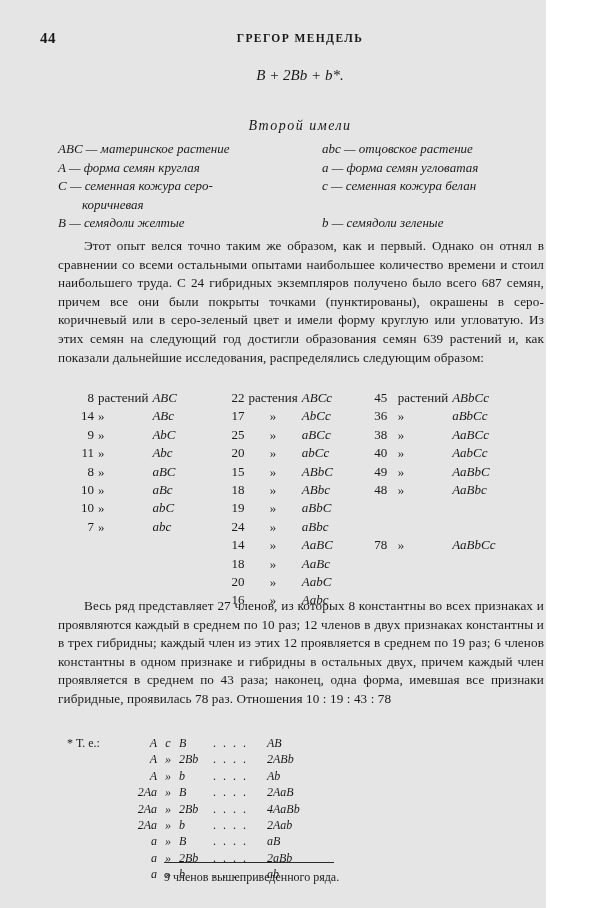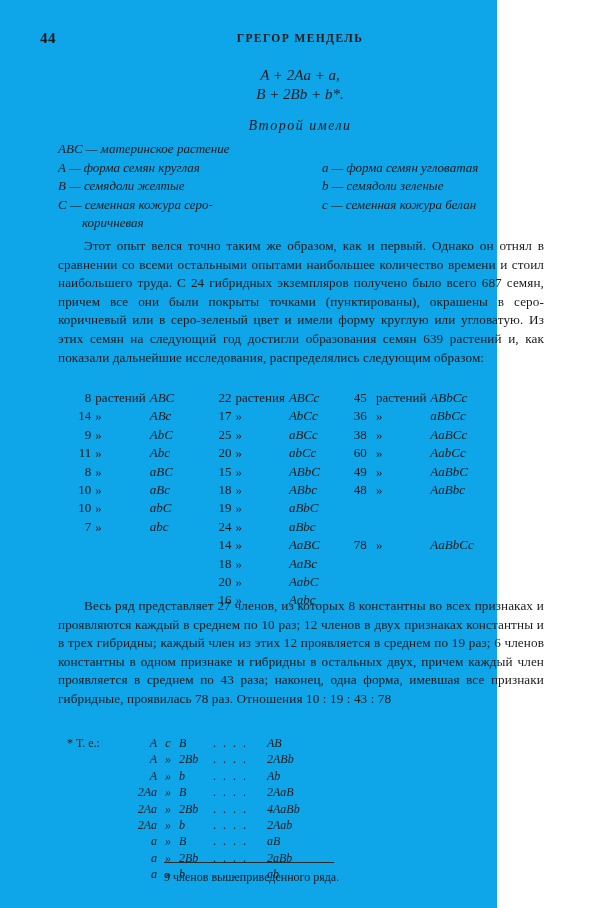--- a/index.html
+++ b/index.html
@@ -11,23 +11,23 @@
     width: 600px;
     height: 908px;
     position: relative;
     font-family: "Liberation Serif", serif;
     color: #1a1a1a;
     overflow: hidden;
   }
   .page {
     position: absolute;
     left: 0; top: 0;
-    width: 497px;
+    width: 546px;
     height: 908px;
-    background: #0ea5e9;
+    background: #e5e5e5;
   }
   
   .header {
     position: absolute;
     left: 40px;
     top: 30px;
     width: 520px;
     height: 20px;
   }
   .folio {
@@ -117,21 +117,21 @@
   .counts td {
     padding: 0 2px;
     white-space: nowrap;
     font-size: 13px;
     line-height: 18.4px;
   }
   .c-num  { text-align: right; width: 26px; }
   .c-word { text-align: left;  padding-left: 6px; padding-right: 4px; }
   .c-gen  { font-style: italic; text-align: left; width: 62px; padding-left: 10px; }
   .c-num2 { text-align: right; width: 26px; padding-left: 14px; }
-  .c-word2{ text-align: left; padding-left: 6px; padding-right: 4px; }
+  .c-word2{ text-align: center; padding-left: 6px; padding-right: 4px; }
   .c-gen2 { font-style: italic; text-align: left; width: 62px; padding-left: 10px; }
   .c-num3 { text-align: center; width: 26px; padding-left: 10px; }
   .c-word3{ text-align: left; padding-left: 6px; padding-right: 4px; }
   .c-gen3 { font-style: italic; text-align: left; width: 70px; padding-left: 10px; }
   
   .footnote {
     position: absolute;
     left: 66px;
     top: 735px;
     font-size: 12px;
@@ -170,44 +170,44 @@
 <body>
 
 <div class="page">
 
   <div class="header">
     <span class="folio">44</span>
     <span class="running-title">ГРЕГОР МЕНДЕЛЬ</span>
   </div>
 
   <div class="formula-block">
-    <span class="ln">A + 2Aa + a,</span>
     <span class="ln">B + 2Bb + b*.</span>
   </div>
 
   <div class="subtitle">Второй  имели</div>
 
   <div class="legend">
     <div class="legend-row">
       <div class="legend-col left sym">ABC — материнское растение</div>
+      <div class="legend-col right sym">abc — отцовское растение</div>
     </div>
     <div class="legend-row">
       <div class="legend-col left sym">A — форма семян круглая</div>
       <div class="legend-col right sym">a — форма семян угловатая</div>
-    </div>
-    <div class="legend-row">
-      <div class="legend-col left sym">B — семядоли желтые</div>
-      <div class="legend-col right sym">b — семядоли зеленые</div>
     </div>
     <div class="legend-row">
       <div class="legend-col left sym">
         <span>C — семенная кожура серо-</span>
         <span class="cont">коричневая</span>
       </div>
       <div class="legend-col right sym">c — семенная кожура белан</div>
+    </div>
+    <div class="legend-row">
+      <div class="legend-col left sym">B — семядоли желтые</div>
+      <div class="legend-col right sym">b — семядоли зеленые</div>
     </div>
   </div>
 
   <p class="body-par" id="par-1">Этот опыт велся точно таким же образом, как и первый. Однако он отнял в сравнении со всеми остальными опытами наибольшее количество времени и стоил наибольшего труда. С 24 гибридных экземпляров получено было всего 687 семян, причем все они были покрыты точками (пунктированы), окрашены в серо-коричневый или в серо-зеленый цвет и имели форму круглую или угловатую. Из этих семян на следующий год достигли образования семян 639 растений и, как показали дальнейшие исследования, распределялись следующим образом:</p>
 
   <div class="counts">
     <table>
       <tbody>
         <tr>
           <td class="c-num">8</td>
@@ -242,21 +242,21 @@
           <td class="c-word3">»</td>
           <td class="c-gen3">AaBCc</td>
         </tr>
         <tr>
           <td class="c-num">11</td>
           <td class="c-word">»</td>
           <td class="c-gen">Abc</td>
           <td class="c-num2">20</td>
           <td class="c-word2">»</td>
           <td class="c-gen2">abCc</td>
-          <td class="c-num3">60</td>
+          <td class="c-num3">40</td>
           <td class="c-word3">»</td>
           <td class="c-gen3">AabCc</td>
         </tr>
         <tr>
           <td class="c-num">8</td>
           <td class="c-word">»</td>
           <td class="c-gen">aBC</td>
           <td class="c-num2">15</td>
           <td class="c-word2">»</td>
           <td class="c-gen2">ABbC</td>

